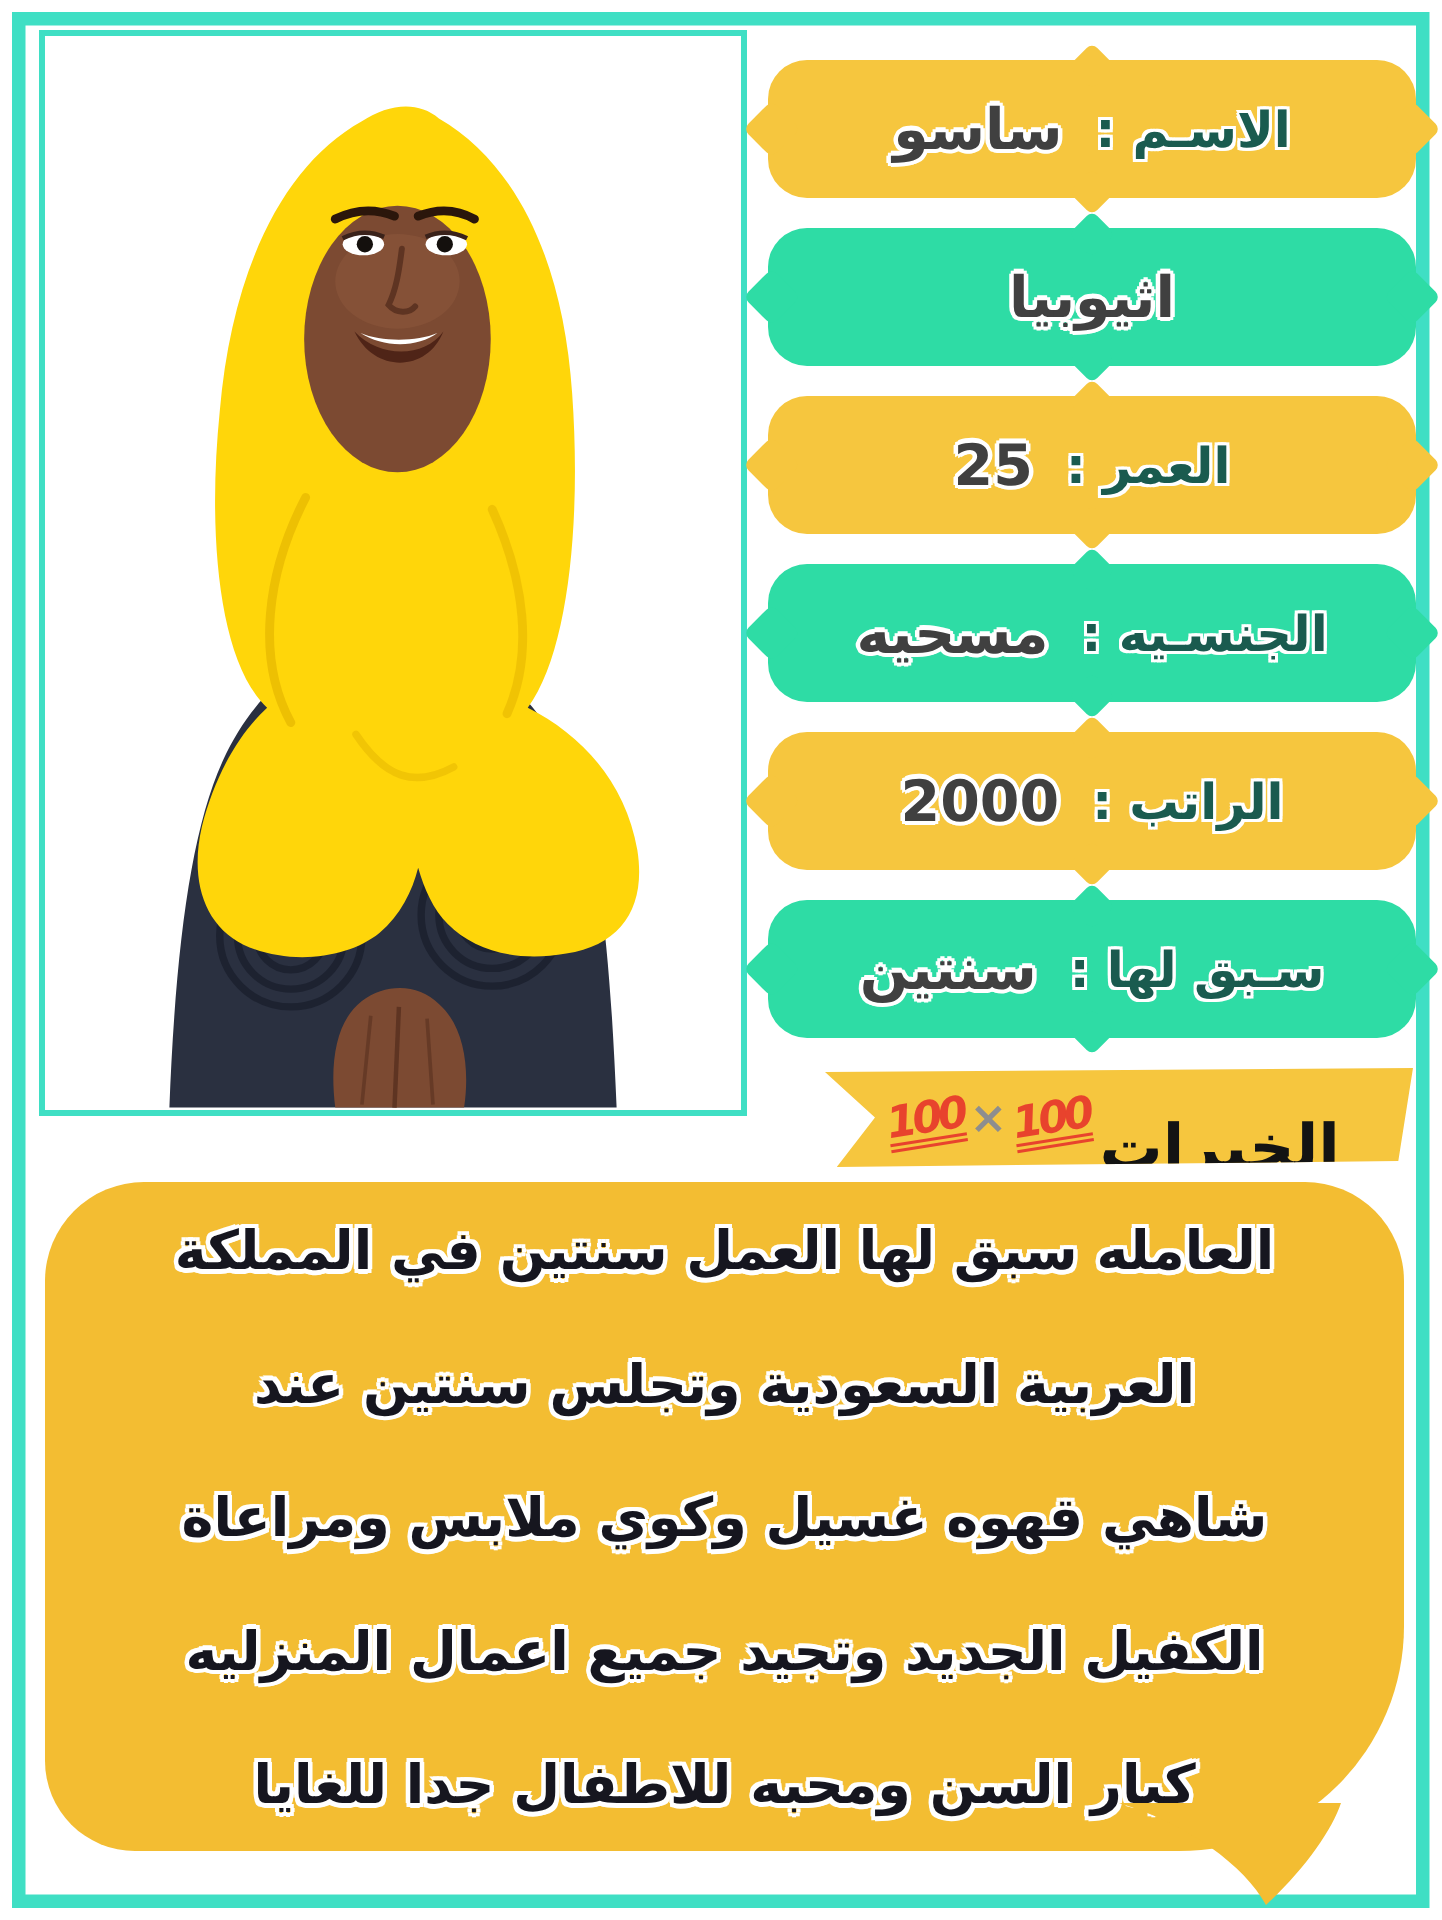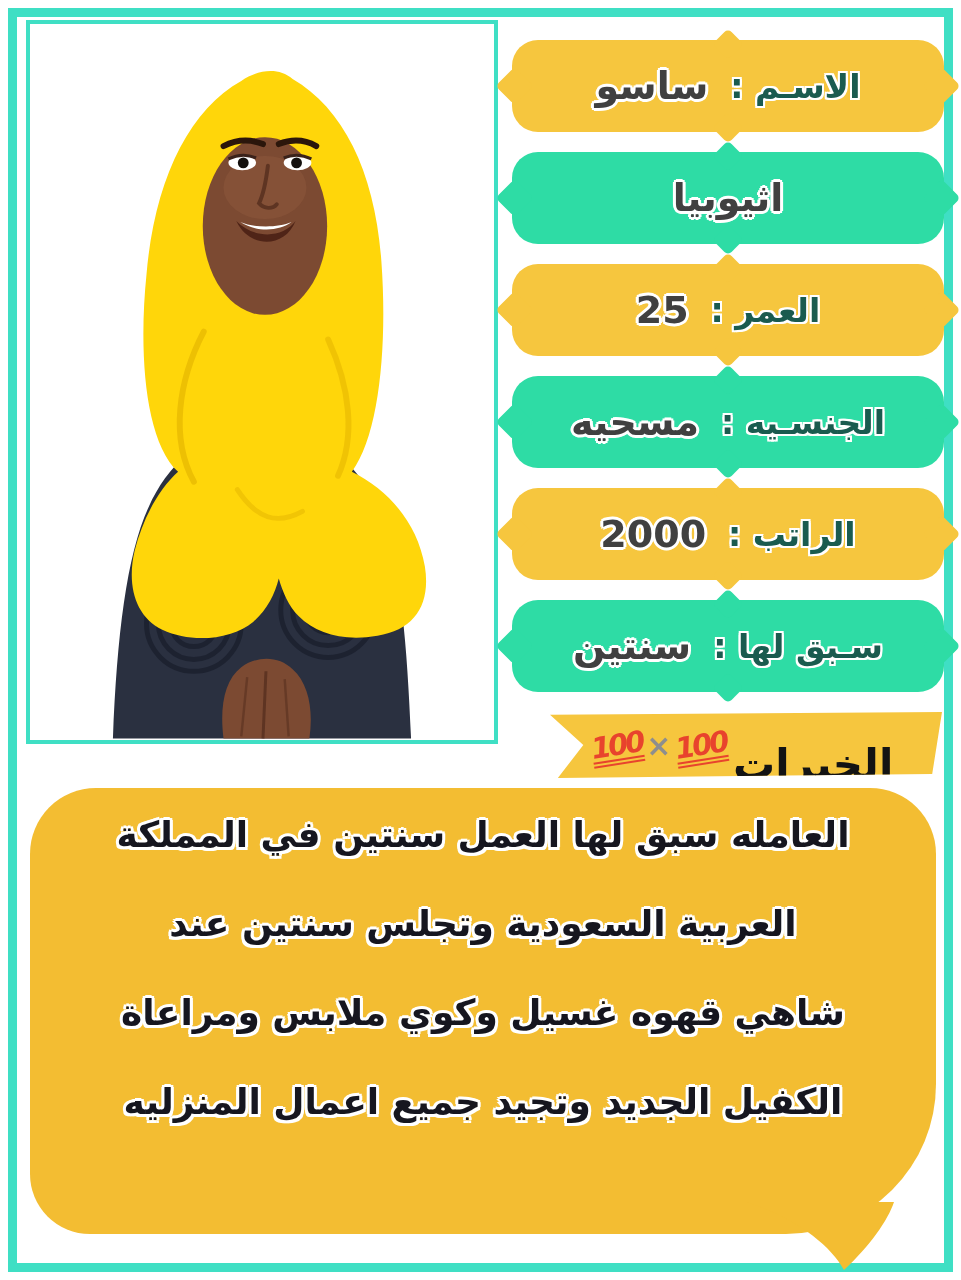--- a/index.html
+++ b/index.html
@@ -200,20 +200,21 @@
       <span class="times">×</span>
       <span class="hundred">100</span>
     </div>
   </div>
 
   <div class="speech">
     <div class="line">العامله سبق لها العمل سنتين في المملكة</div>
     <div class="line">العربية السعودية وتجلس سنتين عند</div>
     <div class="line">شاهي قهوه غسيل وكوي ملابس ومراعاة</div>
     <div class="line">الكفيل الجديد وتجيد جميع اعمال المنزليه</div>
+    <div class="line">كبار السن ومحبه للاطفال جدا للغايا</div>
     <div class="speech-tail">
       <svg viewBox="0 0 152 68" preserveAspectRatio="none" aria-hidden="true">
         <path d="M4 0 L152 0 C146 18 128 44 102 68 C88 42 50 14 4 0 Z"></path>
       </svg>
     </div>
   </div>
 
 </div>
 
 </body></html>

